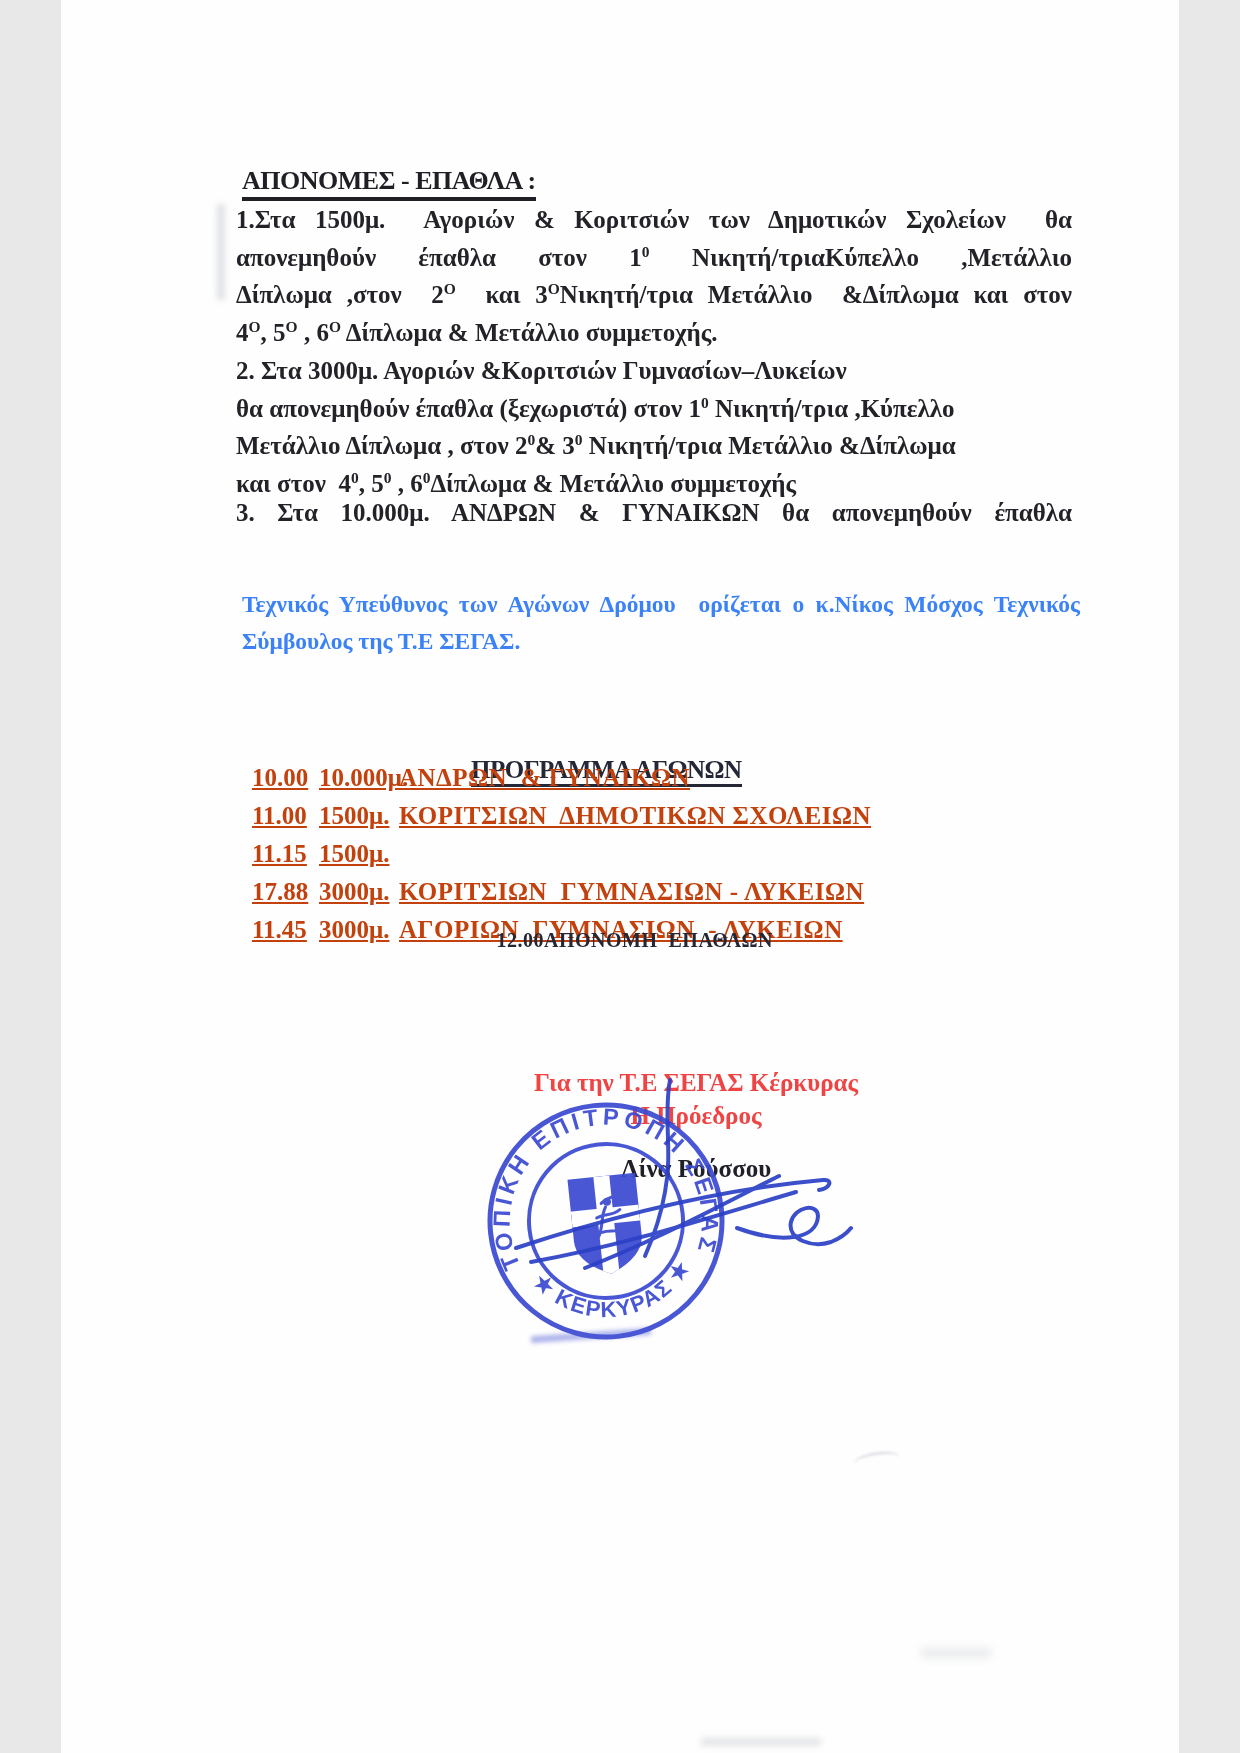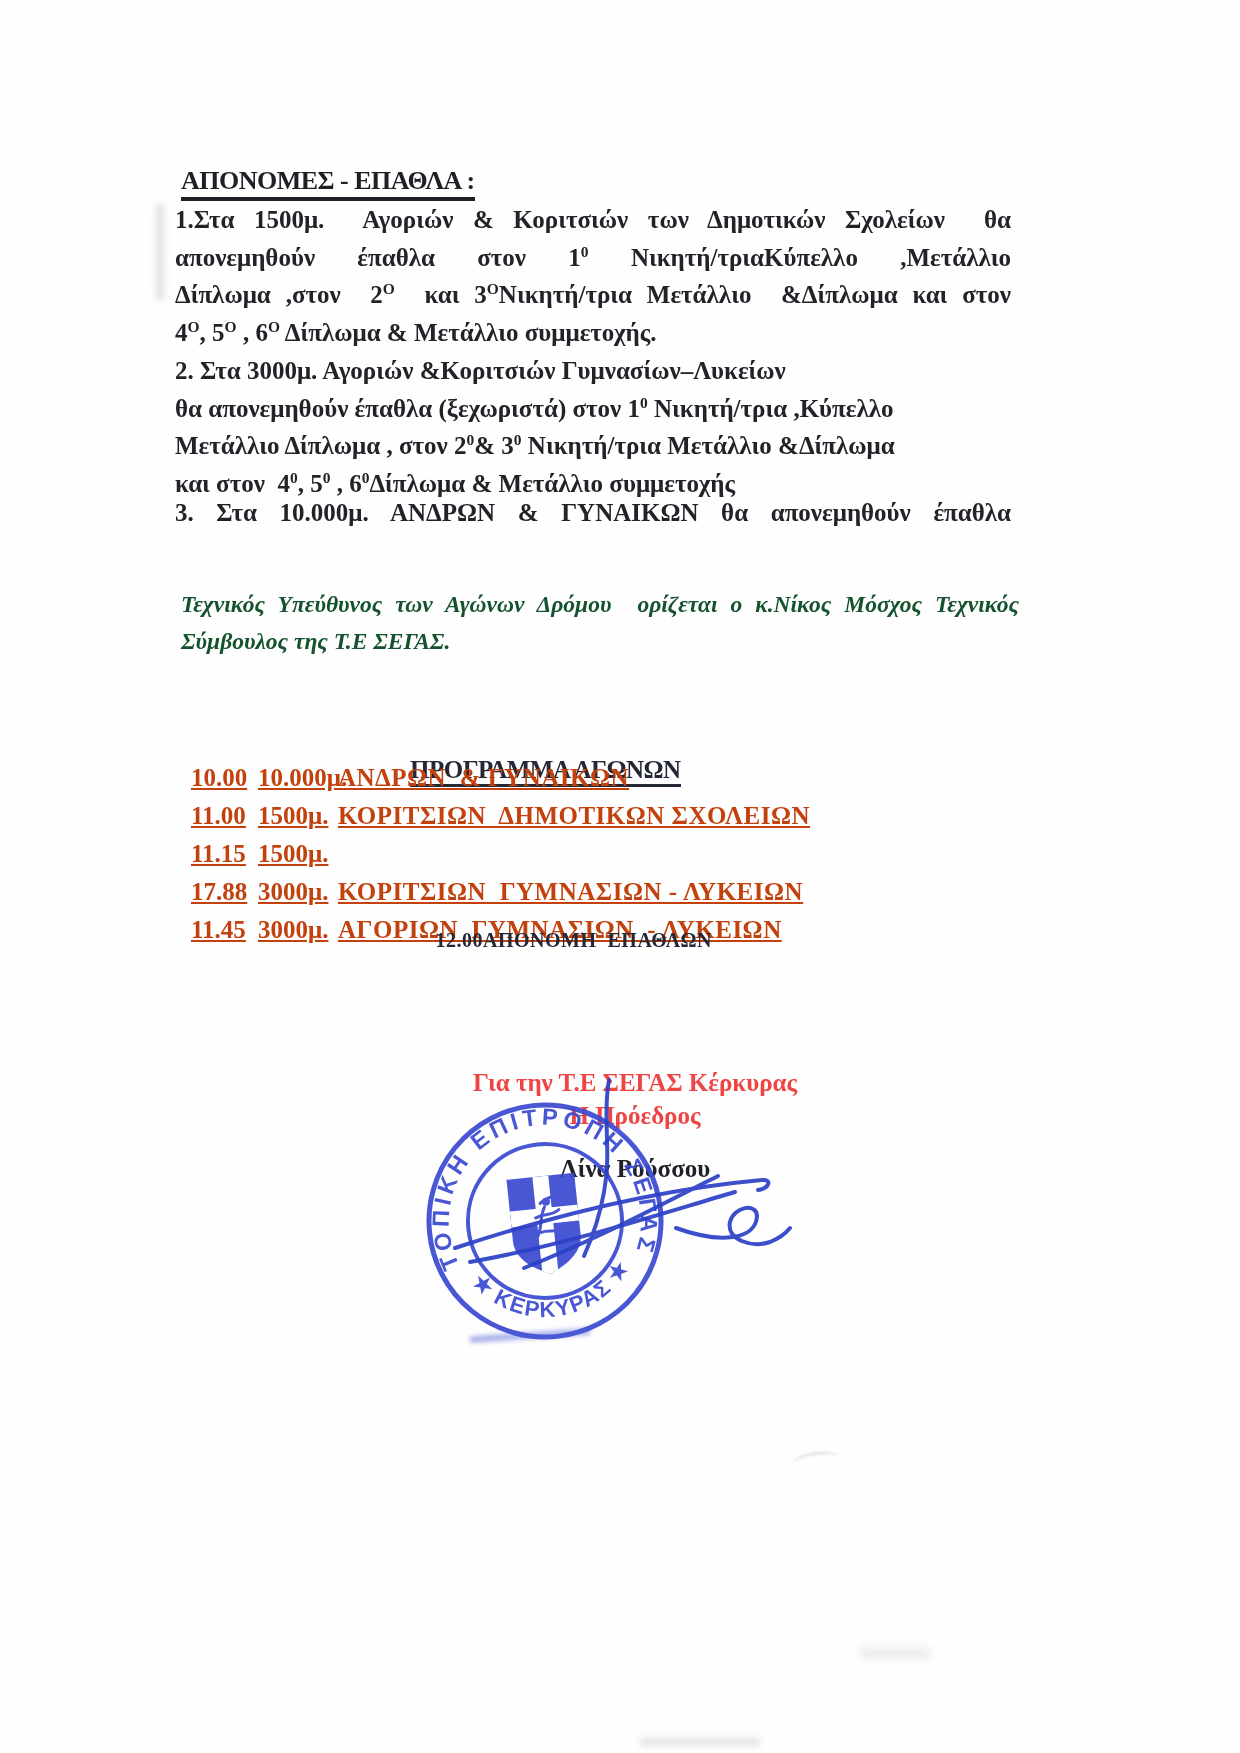--- a/index.html
+++ b/index.html
@@ -1,34 +1,34 @@
 <!DOCTYPE html>
 <html lang="el"><head>
 <meta charset="utf-8">
 <style>
   html,body{margin:0;padding:0;background:#e8e8e8;}
   .page{
-    position:relative;width:1240px;height:1753px;margin:0 auto;
+    position:relative;width:1096px;height:1753px;margin:0 auto;
     background:#fefefe;overflow:hidden;
-    font-family:"Liberation Serif", serif;font-weight:bold;
+    font-family:"Liberation Serif", serif;font-weight:bold;padding-left:22px;
   }
   
   .awards-heading{
     position:absolute;left:181px;top:166px;
     font-size:26px;letter-spacing:-0.5px;color:#1f1f26;
     border-bottom:4px solid #1f1f26;padding-bottom:1px;
   }
   .para{position:absolute;left:175px;width:836px;font-size:25px;color:#232228;}
   .para .ln{line-height:37.6px;white-space:pre-wrap;}
   .ln.just{text-align:justify;text-align-last:justify;}
   sup{font-size:.62em;line-height:0;vertical-align:super;}
   #para1{top:201px}
   #para2{top:352px}
   #para3{top:494px}
-  .tech{position:absolute;left:181px;top:586px;width:838px;font-size:23.5px;color:#14532d;font-style:italic;}
+  .tech{position:absolute;left:181px;top:586px;width:838px;font-size:23.5px;color:#3b82f6;}
   .tech .ln{line-height:37px;white-space:pre-wrap;}
   
   .prog-heading{
     position:absolute;left:410px;top:756px;
     font-size:25px;letter-spacing:-0.5px;color:#242736;
     border-bottom:3px solid #242736;padding-bottom:0;
   }
   .prog-table{position:absolute;left:191px;top:759px;font-size:25px;color:#c2410c;text-decoration:underline;}
   .prow{display:grid;grid-template-columns:67px 80px auto;line-height:38px;white-space:pre-wrap;}
   .prow .ev{letter-spacing:.5px;}

